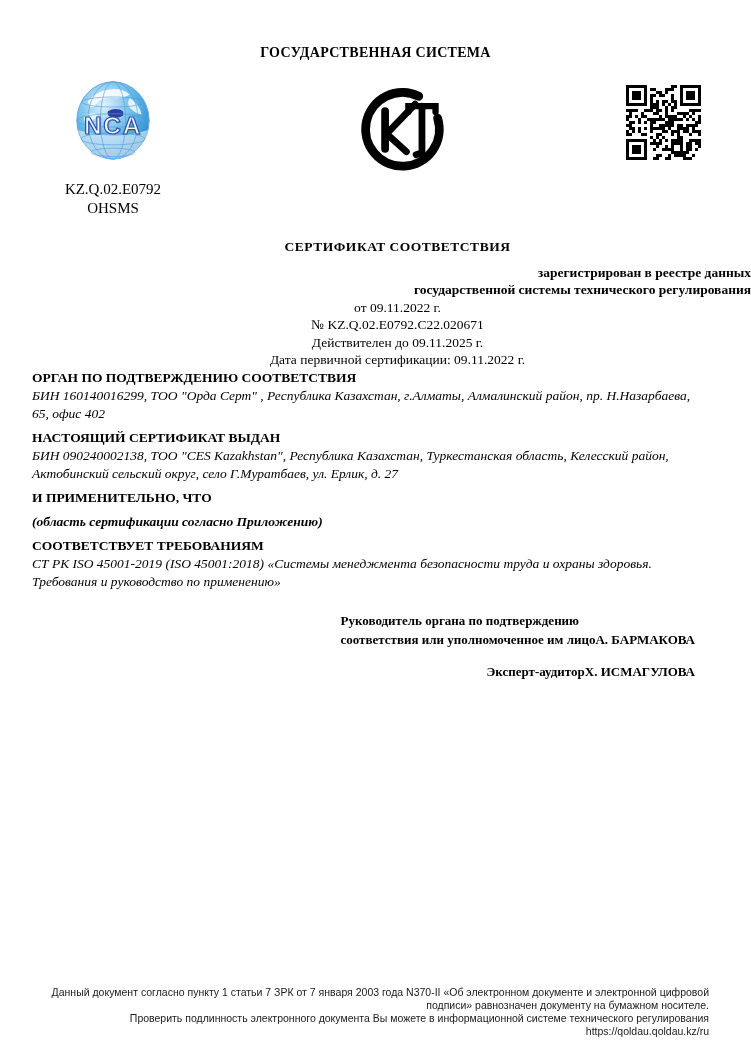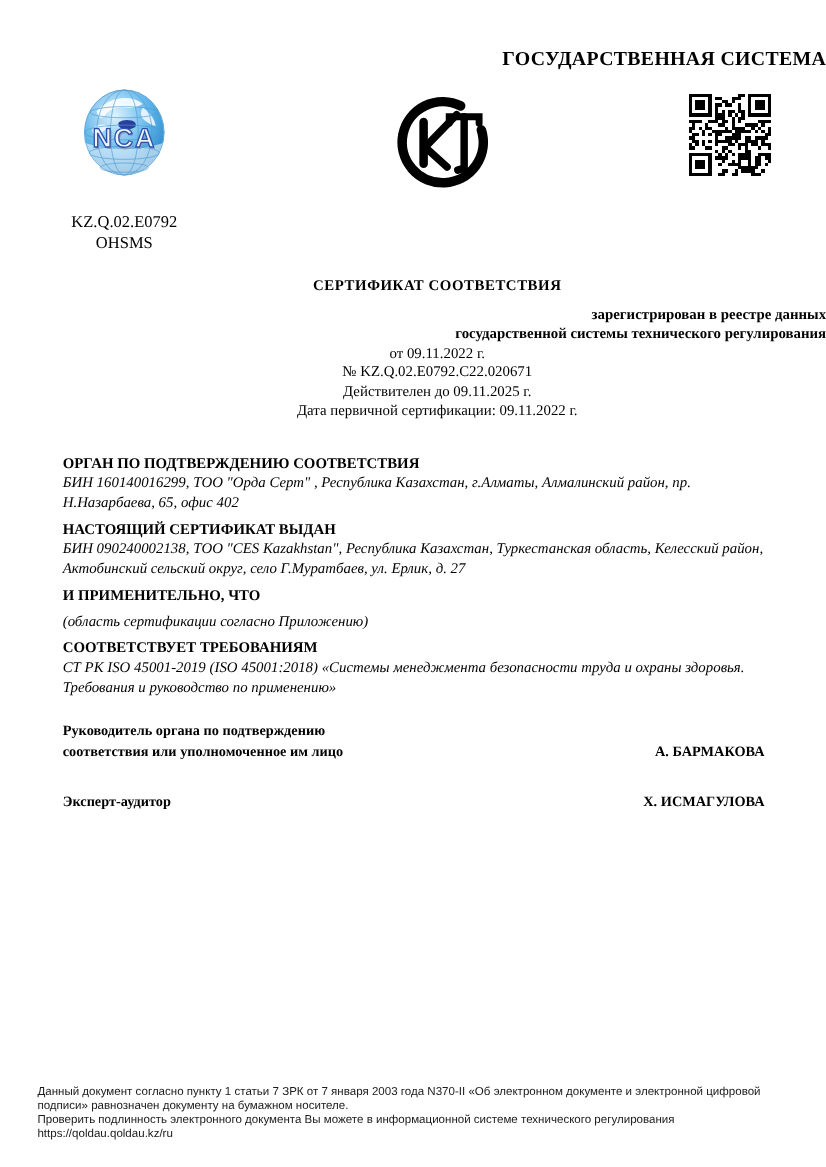--- a/index.html
+++ b/index.html
@@ -6,48 +6,48 @@
   .page{
     position:relative;
     width:751px;height:1061px;
     margin:0 auto;
     background:#ffffff;
     font-family:"Liberation Serif", serif;
     color:#000;
     overflow:hidden;
   }
   
-  .header{padding-top:44px;text-align:right;font-weight:bold;font-size:18px;line-height:18px;letter-spacing:.3px;}
+  .header{padding-top:44px;text-align:center;font-weight:bold;font-size:14px;line-height:18px;letter-spacing:.3px;}
   
   .logo-row{display:flex;justify-content:space-between;align-items:flex-start;margin-top:17px;padding:0 50px 0 28px;}
   .left-col{width:170px;display:flex;flex-direction:column;align-items:center;}
-  .cert-id{margin-top:26px;text-align:center;font-size:15px;line-height:19px;}
+  .cert-id{margin-top:13px;text-align:center;font-size:15px;line-height:19px;}
   .center-col{flex:1;display:flex;justify-content:center;padding-top:0px;}
   .right-col{width:90px;display:flex;justify-content:flex-end;padding-top:6px;}
   
   .title-block{text-align:center;margin-top:20px;}
   .doc-title{font-size:24px;font-weight:bold;letter-spacing:.5px;margin:0 0 8px 0;}
   .title-block .b{font-weight:bold;text-align:right;}
   .title-block div{font-size:13.5px;line-height:17.5px;padding-left:44px;}
   
-  .sections{margin-top:30px;padding:0 56px 0 57px;}
+  .sections{padding:0 56px 0 32px;}
   .section{margin-bottom:6px;}
   .section-heading{font-weight:bold;font-size:13.5px;line-height:18px;}
   .section-body{font-style:italic;font-size:13.5px;line-height:18px;}
-  .section-body.bold{font-weight:normal;}
+  .section-body.bold{font-weight:bold;}
   
   .signatures{margin-top:20px;padding:0 56px 0 57px;font-size:13px;font-weight:bold;}
-  .sig-row{display:flex;justify-content:space-between;align-items:flex-end;line-height:19px;}
-  .sig-row + .sig-row{margin-top:27px;font-family:Liberation Serif, serif;}
+  .sig-row{display:flex;justify-content:flex-end;align-items:flex-end;line-height:19px;}
+  .sig-row + .sig-row{margin-top:13px;font-family:Liberation Serif, serif;}
   .sig-name{white-space:nowrap;}
   
   .footer{
-    position:absolute;left:34px;bottom:23px;width:664px;
+    position:absolute;left:45px;bottom:23px;width:664px;
     font-family:"Liberation Sans", sans-serif;
-    font-size:10.5px;line-height:13px;color:#1a1a1a;
+    font-size:10.5px;line-height:13px;color:#1a1a1a;text-align:right;
   }
   .footer-link{color:#1a1a1a;text-decoration:none;}
   svg{display:block;}
 </style>
 </head>
 <body>
 
 <div class="page">
 
   <div class="header">

